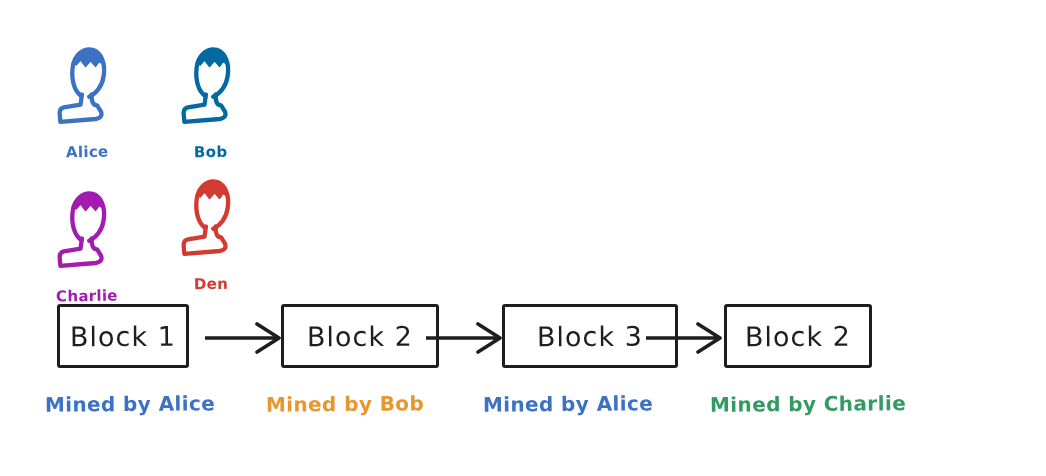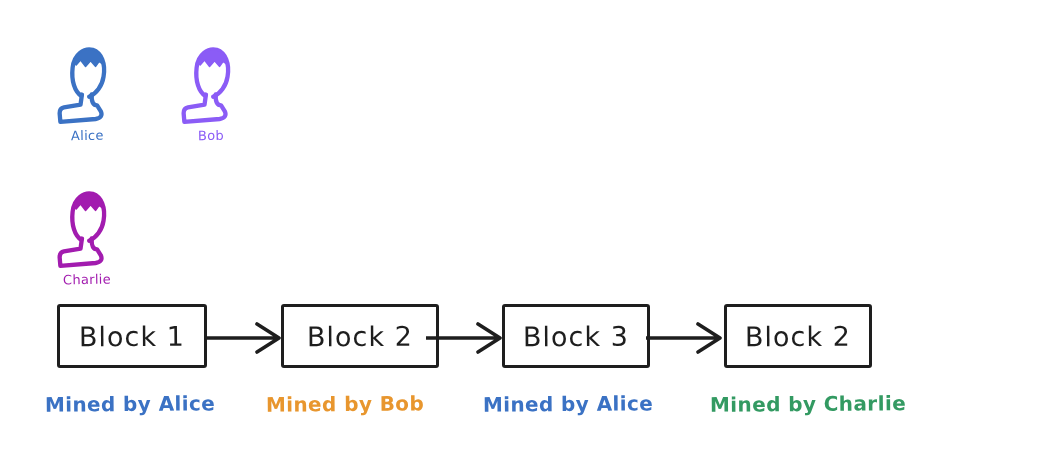--- a/index.html
+++ b/index.html
@@ -22,23 +22,23 @@
     display: flex;
     flex-direction: column;
     align-items: center;
   }
   .person-svg {
     width: 72px;
     height: 86px;
     display: block;
   }
   .avatar-label {
-    margin-top: 2px;
-    font-size: 13px;
-    font-weight: 400;
+    margin-top: 17px;
+    font-size: 15px;
+    font-weight: 700;
     letter-spacing: 0.3px;
     transform: rotate(-1deg);
   }
   
   .block {
     position: absolute;
     height: 64px;
     top: 304px;
     background: #ffffff;
     border: 3.5px solid #1e1e1e;
@@ -88,52 +88,58 @@
 
 <div class="canvas">
 
   <div class="avatar-cell" style="left: 44px; top: 40px; color: rgb(59, 114, 196);">
     <svg class="person-svg">
         <use href="#person-bust"></use>
       </svg>
     <div class="avatar-label">Alice</div>
   </div>
 
-  <div class="avatar-cell" style="left: 168px; top: 40px; color: #8b5cf6;">
+  <div class="avatar-cell" style="left: 168px; top: 40px; color: #0369a1;">
     <svg class="person-svg">
         <use href="#person-bust"></use>
       </svg>
     <div class="avatar-label">Bob</div>
   </div>
 
   <div class="avatar-cell" style="left: 44px; top: 184px; color: #a21caf;">
     <svg class="person-svg">
         <use href="#person-bust"></use>
       </svg>
     <div class="avatar-label">Charlie</div>
   </div>
 
+  <div class="avatar-cell" style="left: 168px; top: 172px; color: rgb(211, 58, 49);">
+    <svg class="person-svg">
+        <use href="#person-bust"></use>
+      </svg>
+    <div class="avatar-label">Den</div>
+  </div>
 
-  <div class="block" style="left:57px;width:150px">
+  <div class="block" style="left:57px;width:132px">
     <span class="block-label">Block 1</span>
   </div>
 
   <svg class="arrow-svg" style="left:205px" viewBox="0 0 78 40">
     <path d="M0 20 H70 M52 6 L74 20 L52 34" fill="none" stroke="#1e1e1e" stroke-width="3.6" stroke-linecap="round" stroke-linejoin="round"></path>
   </svg>
 
   <div class="block" style="left:281px;width:158px">
     <span class="block-label">Block 2</span>
   </div>
 
   <svg class="arrow-svg" style="left:426px" viewBox="0 0 78 40">
     <path d="M0 20 H70 M52 6 L74 20 L52 34" fill="none" stroke="#1e1e1e" stroke-width="3.6" stroke-linecap="round" stroke-linejoin="round"></path>
   </svg>
 
-  <div class="block" style="left:502px;width:148px">
+  <div class="block" style="left:502px;width:176px">
     <span class="block-label">Block 3</span>
   </div>
 
   <svg class="arrow-svg" style="left:646px" viewBox="0 0 78 40">
     <path d="M0 20 H70 M52 6 L74 20 L52 34" fill="none" stroke="#1e1e1e" stroke-width="3.6" stroke-linecap="round" stroke-linejoin="round"></path>
   </svg>
 
   <div class="block" style="left:724px;width:148px">
     <span class="block-label">Block 2</span>
   </div>

